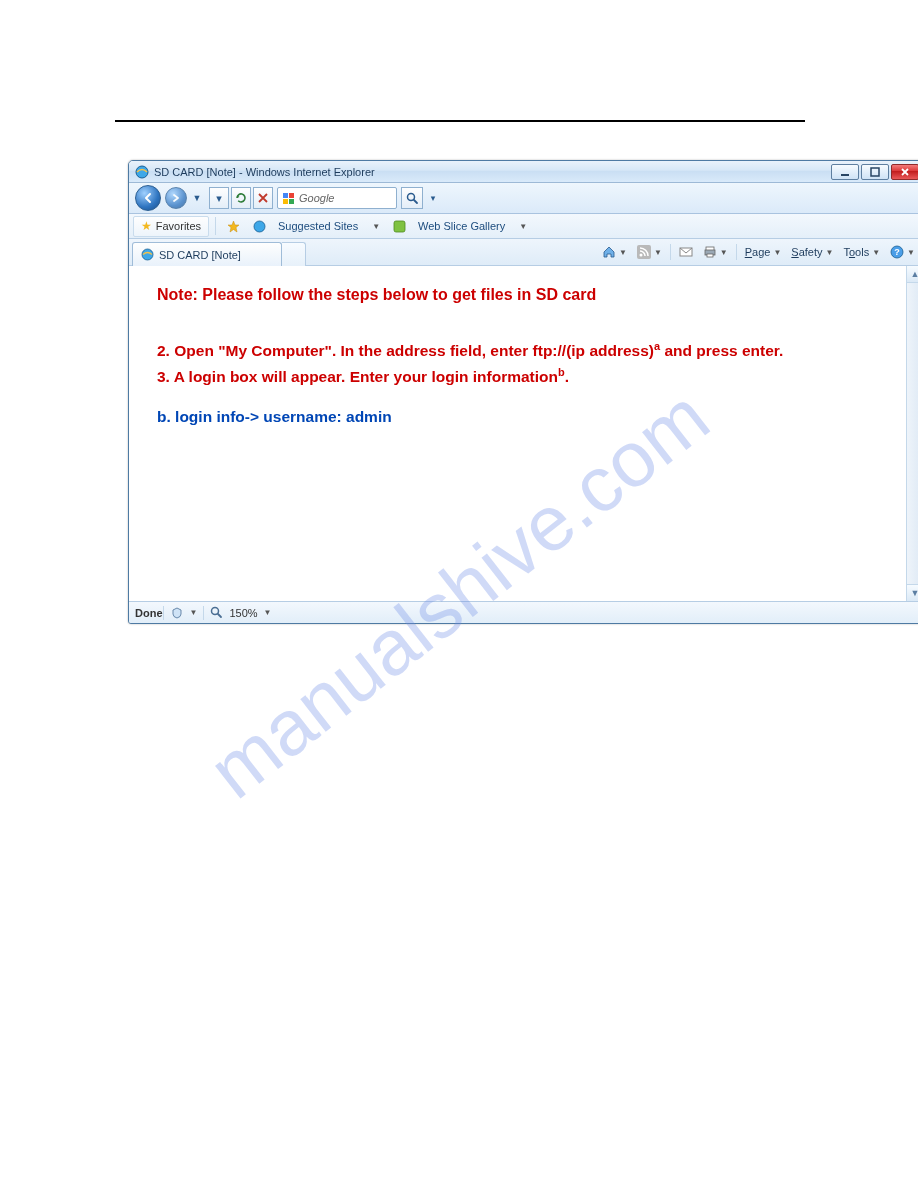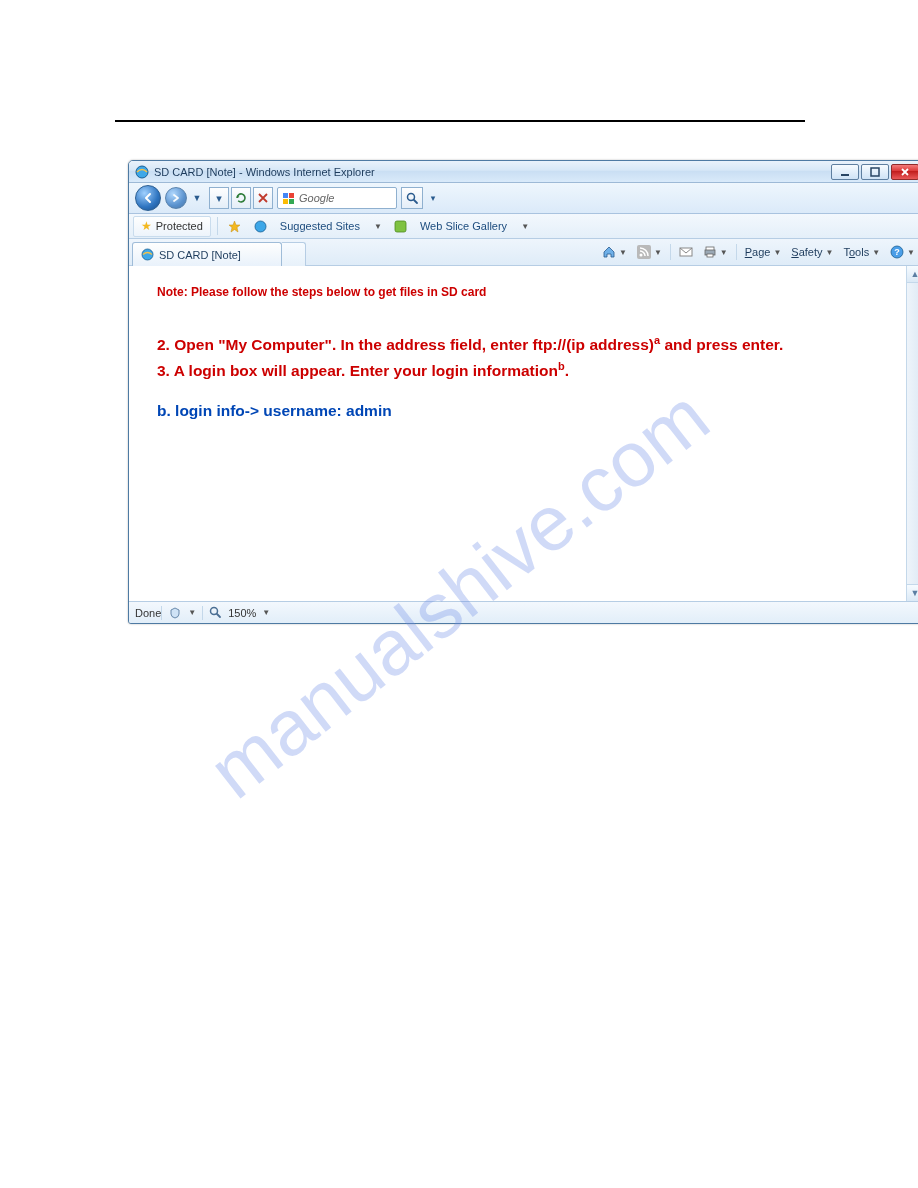--- a/index.html
+++ b/index.html
@@ -40,31 +40,31 @@
   .tab { margin:3px 0 0 3px; height:24px; min-width:150px; max-width:170px; border:1px solid #9fbcd8; border-bottom:none; border-radius:3px 3px 0 0; background:linear-gradient(#fefefe,#e9f2fb); display:flex; align-items:center; gap:5px; padding:0 8px; font-size:11px; color:#1d3b5c; }
   .newtab { margin:3px 0 0 0; width:24px; height:24px; border:1px solid #b6cde4; border-bottom:none; border-left:none; border-radius:0 3px 0 0; background:linear-gradient(#f7fbff,#e7f1fa); }
   .cmdbar { margin-left:auto; display:flex; align-items:center; gap:2px; padding:0 4px; font-size:11px; color:#1d3b5c; }
   .cmdbtn { height:20px; padding:0 4px; display:flex; align-items:center; gap:3px; border-radius:2px; }
   .cmdbtn .dd { font-size:8px; color:#555; }
   .cmdsep { width:1px; height:16px; background:#c4d8ea; margin:0 2px; }
   .cmdbtn u { text-decoration: underline; }
   
   .content-wrap { display:flex; background:#fff; }
   .content { flex:1; padding:18px 24px 20px 28px; font-family: Arial, sans-serif; font-weight:bold; font-size:15.5px; line-height:1.35; position:relative; min-height:335px; }
-  .content .heading { color:#cc0000; margin-bottom:16px; font-size:12px; }
+  .content .heading { color:#cc0000; margin-bottom:16px; font-size:16px; }
   .content .red { color:#cc0000; margin:3px 0; }
   .content .red sup { font-size:11px; vertical-align: super; }
   .content .gap { height:14px; }
   .content .blue { color:#0046b5; margin:2px 0; }
   .vscroll { width:17px; background:linear-gradient(to right,#eef4fa,#dce8f4); border-left:1px solid #c4d8ea; display:flex; flex-direction:column; }
   .vscroll .arrow { height:17px; display:flex; align-items:center; justify-content:center; font-size:9px; color:#5b7ea2; background:linear-gradient(#f6fbff,#dbe9f6); border-bottom:1px solid #c4d8ea;}
   .vscroll .arrow.bot { border-top:1px solid #c4d8ea; border-bottom:none; margin-top:auto;}
   
   .statusbar { height:22px; background:linear-gradient(#f3f8fd,#e2eef9); border-top:1px solid #b6cde4; display:flex; align-items:center; font-size:11px; color:#333; padding:0 6px; }
-  .statusbar .left { flex:0 0 auto; }
+  .statusbar .left { flex:0 0 auto;font-weight:bold; }
   .statusbar .center { flex:1; display:flex; align-items:center; justify-content:center; gap:5px; color:#333; }
   .statusbar .globe { width:14px; height:14px; border-radius:50%; background:radial-gradient(circle at 35% 30%, #a8e3ff, #2e9fe0 60%, #1a6aa8); border:1px solid #2b6e92;}
   .statusbar .right { display:flex; align-items:center; gap:6px; }
   .statusbar .sep { width:1px; height:14px; background:#c4d8ea; }
   .statusbar .dd { font-size:8px; color:#555; }
   .zoom-icon { color:#4a6e93; font-size:12px; }
   
   .watermark { position:absolute; left:50%; top:50%; transform: translate(-50%,-50%) rotate(-38deg); font-size:78px; font-family: Arial, sans-serif; color: rgba(110,140,230,0.32); font-weight:400; letter-spacing:0px; white-space:nowrap; pointer-events:none; user-select:none; z-index:5; }
   
   svg { display:block; }
@@ -148,21 +148,21 @@
             <circle cx="5" cy="5" r="3.5" fill="none" stroke="#2a5b8e" stroke-width="1.5"></circle>
             <path d="M8 8 L11 11" stroke="#2a5b8e" stroke-width="1.8" stroke-linecap="round"></path>
           </svg>
         </div>
       <div class="nav-dd">▾</div>
     </div>
 
     <div class="favbar">
       <div class="favbtn">
         <span class="star">★</span>
-        <span>Protected</span>
+        <span>Favorites</span>
       </div>
       <div class="sep"></div>
       <div class="linkitem">
         <span class="small-icon">
             <svg width="13" height="13" viewBox="0 0 13 13">
               <path d="M6.5 1 L8 5 L12 5 L9 7.5 L10 12 L6.5 9.5 L3 12 L4 7.5 L1 5 L5 5 Z" fill="#f3b81f" stroke="#c78e12" stroke-width="0.5"></path>
             </svg>
           </span>
       </div>
       <div class="linkitem">

